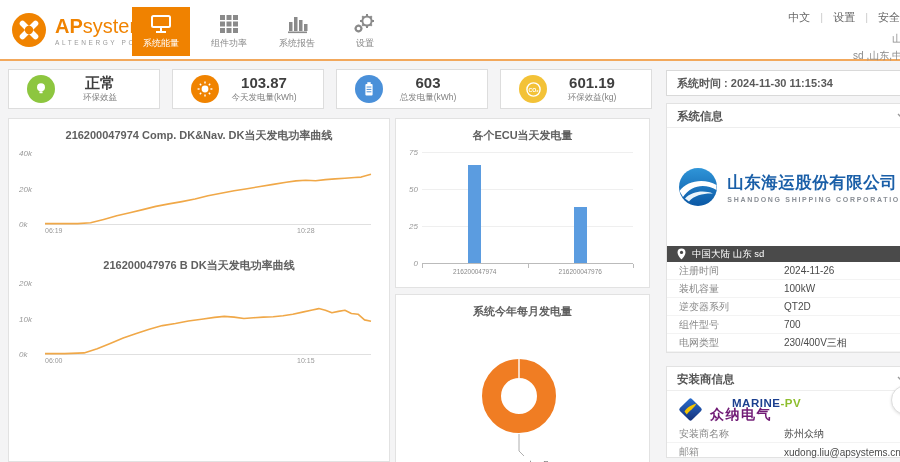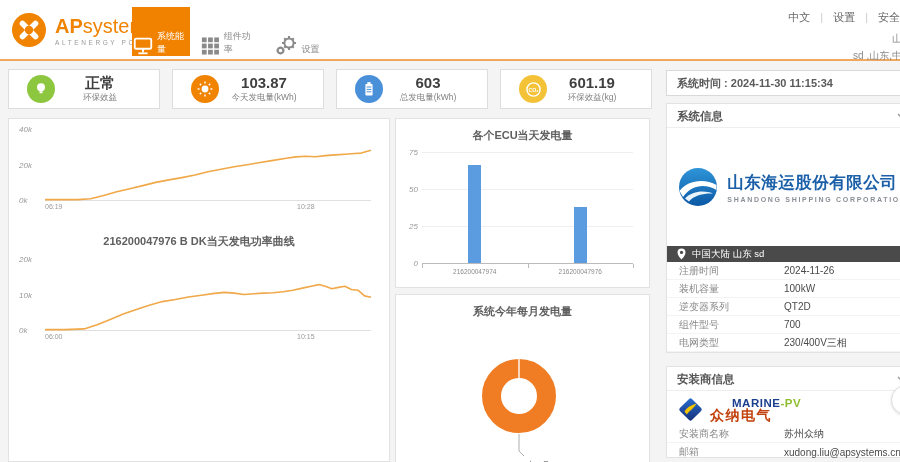--- a/index.html
+++ b/index.html
@@ -7,21 +7,21 @@
   body { font-family:"Liberation Sans", sans-serif; background:#f4f4f5; position:relative; }
   #app { position:relative; width:900px; height:462px; overflow:hidden; }
 
   
   .header { position:absolute; left:0; top:0; width:900px; height:61px; background:#fff; border-bottom:2px solid #f2a85c; }
   .logo { position:absolute; left:10px; top:11px; display:flex; align-items:center; gap:7px; }
   .logo-text .brand { font-size:20px; color:#f08300; letter-spacing:0; }
   .logo-text .brand b { font-weight:bold; }
   .logo-text .tagline { font-size:6.5px; color:#9a9a9a; letter-spacing:2.6px; margin-top:1px; }
   .nav { position:absolute; left:132px; top:7px; display:flex; gap:10px; }
-  .nav-item { width:58px; height:49px; display:flex; flex-direction:row; align-items:flex-end; justify-content:center; gap:3px; cursor:pointer; }
+  .nav-item { width:58px; height:49px; display:flex; flex-direction:column; align-items:center; justify-content:center; gap:3px; cursor:pointer; }
   .nav-item .nlabel { font-size:9px; color:#8a8a8a; }
   .nav-item.active { background:#f08200; }
   .nav-item.active .nlabel { color:#fff; }
   .header-right { position:absolute; right:-22px; top:10px; text-align:right; white-space:nowrap; }
   .hlinks { font-size:11px; color:#666; }
   .hlinks .sep { color:#ccc; margin:0 10px; }
   .hacct1 { font-size:10px; color:#8a8a8a; margin-top:7px; }
   .hacct2 { font-size:10px; color:#8a8a8a; margin-top:3px; }
 
   
@@ -70,21 +70,21 @@
 
   .loc-bar { height:16px; background:#4a4a4a; color:#fff; display:flex; align-items:center; gap:6px; padding-left:10px; font-size:9.5px; }
   .irow { display:flex; height:18px; align-items:center; border-bottom:1px solid #f3f3f3; padding-left:12px; }
   .irow .k { width:105px; font-size:10px; color:#8a8a8a; }
   .irow .v { font-size:10px; color:#4a4a4a; }
 
   .inst-logo { display:flex; align-items:center; gap:6px; padding:4px 0 2px 10px; height:34px; }
   .mp-lines { display:flex; flex-direction:column; line-height:12px; }
   .mp1 { font-size:11.5px; font-weight:bold; letter-spacing:0.5px;margin-left:22px; }
   .mp1 .m { color:#1b3f8f; } .mp1 .pv { color:#8ebe2e; }
-  .mp2 { font-size:14px; font-weight:bold; color:#c2410c; letter-spacing:1.5px; }
+  .mp2 { font-size:14px; font-weight:bold; color:#701a75; letter-spacing:1.5px;font-family:Liberation Serif, serif; }
 
   .float-btn { position:absolute; left:891px; top:385px; width:30px; height:30px; border-radius:50%; background:#fff; border:1px solid #ddd; box-shadow:0 1px 3px rgba(0,0,0,.12); }
 </style>
 </head>
 <body>
 
 <div id="app">
 
   <div class="header">
     <div class="logo">
@@ -119,20 +119,32 @@
               <rect x="15" y="1" width="5" height="5"></rect>
             <rect x="2" y="7.5" width="5" height="5"></rect>
               <rect x="8.5" y="7.5" width="5" height="5"></rect>
               <rect x="15" y="7.5" width="5" height="5"></rect>
             <rect x="2" y="14" width="5" height="5"></rect>
               <rect x="8.5" y="14" width="5" height="5"></rect>
               <rect x="15" y="14" width="5" height="5"></rect>
           </g>
         </svg>
         <span class="nlabel">组件功率</span>
+      </div>
+      <div class="nav-item">
+        <svg width="22" height="20" viewBox="0 0 22 20">
+          <g fill="#8a8a8a">
+            <rect x="3" y="8" width="3.5" height="9"></rect>
+              <rect x="8" y="3" width="3.5" height="14"></rect>
+              <rect x="13" y="6" width="3.5" height="11"></rect>
+              <rect x="18" y="10" width="3.5" height="7"></rect>
+            <rect x="2" y="17.5" width="19" height="1.6"></rect>
+          </g>
+        </svg>
+        <span class="nlabel">系统报告</span>
       </div>
       <div class="nav-item">
         <svg width="24" height="20" viewBox="0 0 24 20">
           <g stroke="#8a8a8a" stroke-width="2" fill="none">
             <circle cx="14" cy="7" r="4.6"></circle>
             <g>
               <line x1="14" y1="0" x2="14" y2="2.4"></line>
                 <line x1="14" y1="11.6" x2="14" y2="14"></line>
               <line x1="7" y1="7" x2="9.4" y2="7"></line>
                 <line x1="18.6" y1="7" x2="21" y2="7"></line>
@@ -219,20 +231,21 @@
       </div>
       <div class="txt">
           <div class="val">601.19</div>
         <div class="lbl">环保效益(kg)</div>
         </div>
     </div>
   </div>
 
   <div class="panel left-card">
     <div class="lchart">
+      <div class="ctitle">216200047974 Comp. DK&amp;Nav. DK当天发电功率曲线</div>
       <div class="plot">
           <svg width="326" height="71">
             <polyline points="0.0,70.6 16.3,70.6 32.6,70.6 45.6,69.8 58.7,66.4 71.7,62.8 84.8,59.8 97.8,56.6 110.8,53.4 123.9,50.9 136.9,48.6 150.0,46.0 163.0,42.8 176.0,40.3 189.1,37.8 202.1,35.7 215.2,33.5 228.2,31.4 241.2,29.3 251.0,27.9 260.8,27.2 270.6,27.7 280.4,26.6 290.1,25.9 299.9,25.2 309.7,24.5 316.2,24.1 326.0,21.3" fill="none" stroke="#f0a848" stroke-width="1.6" stroke-linejoin="round"></polyline>
           </svg>
           <div class="ytick" style="top: 67px;">0k</div>
           <div class="ytick" style="top: 31.5px;">20k</div>
           <div class="ytick" style="top: -4px;">40k</div>
           <div class="xtick" style="left: 0%;">06:19</div>
           <div class="xtick" style="left: 80%; transform: translateX(-50%);">10:28</div>
         </div>

